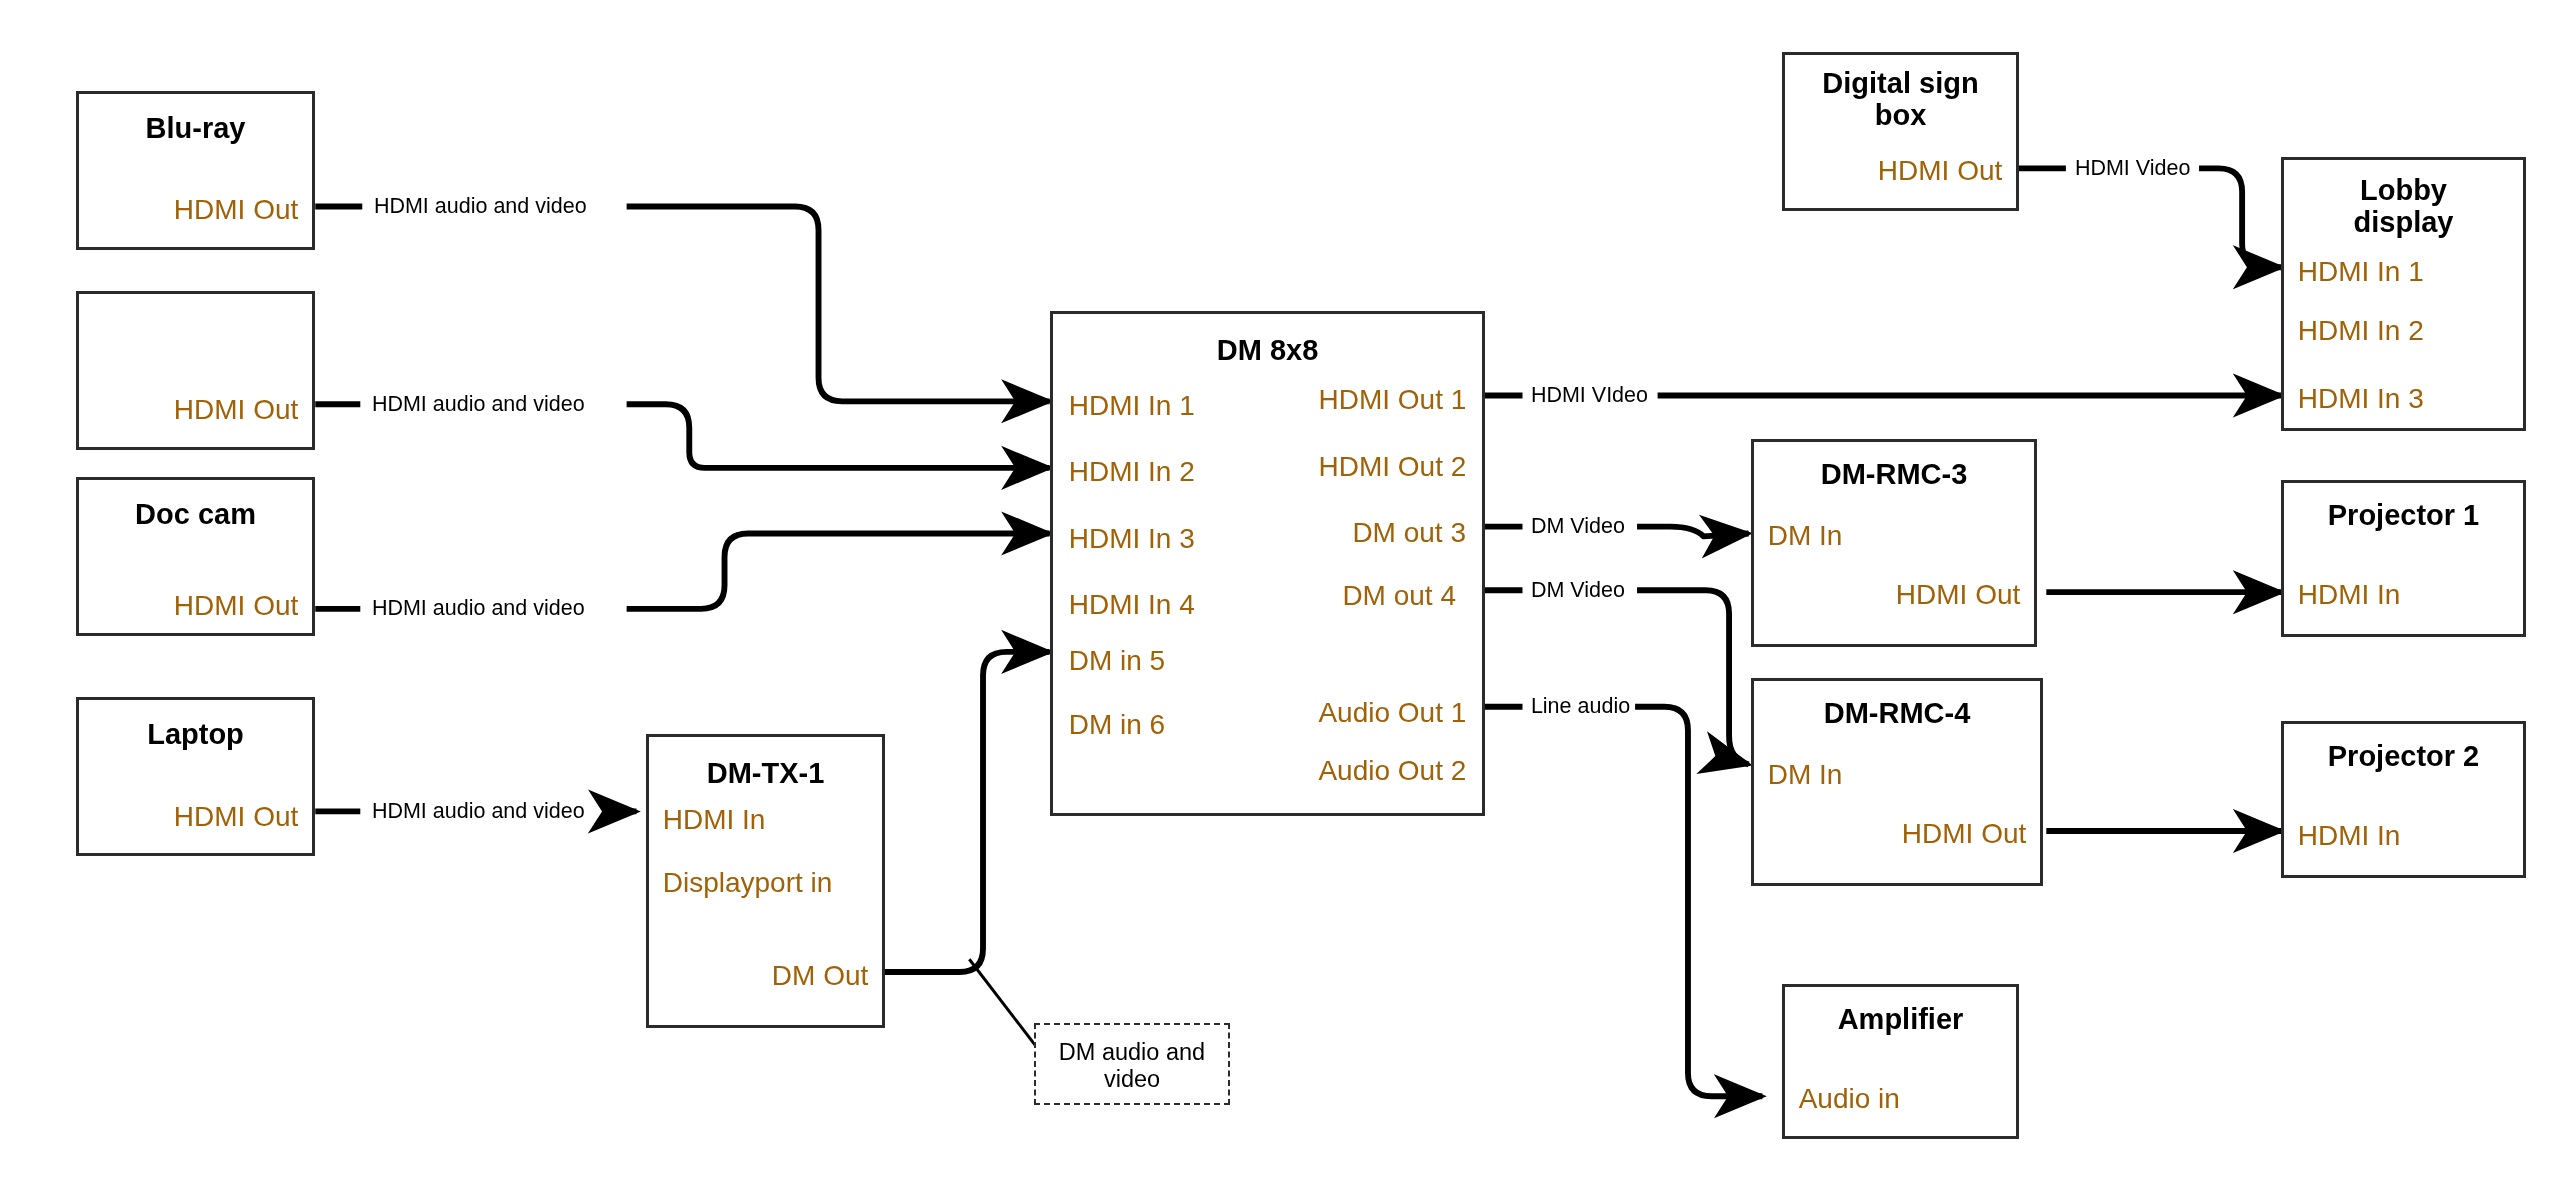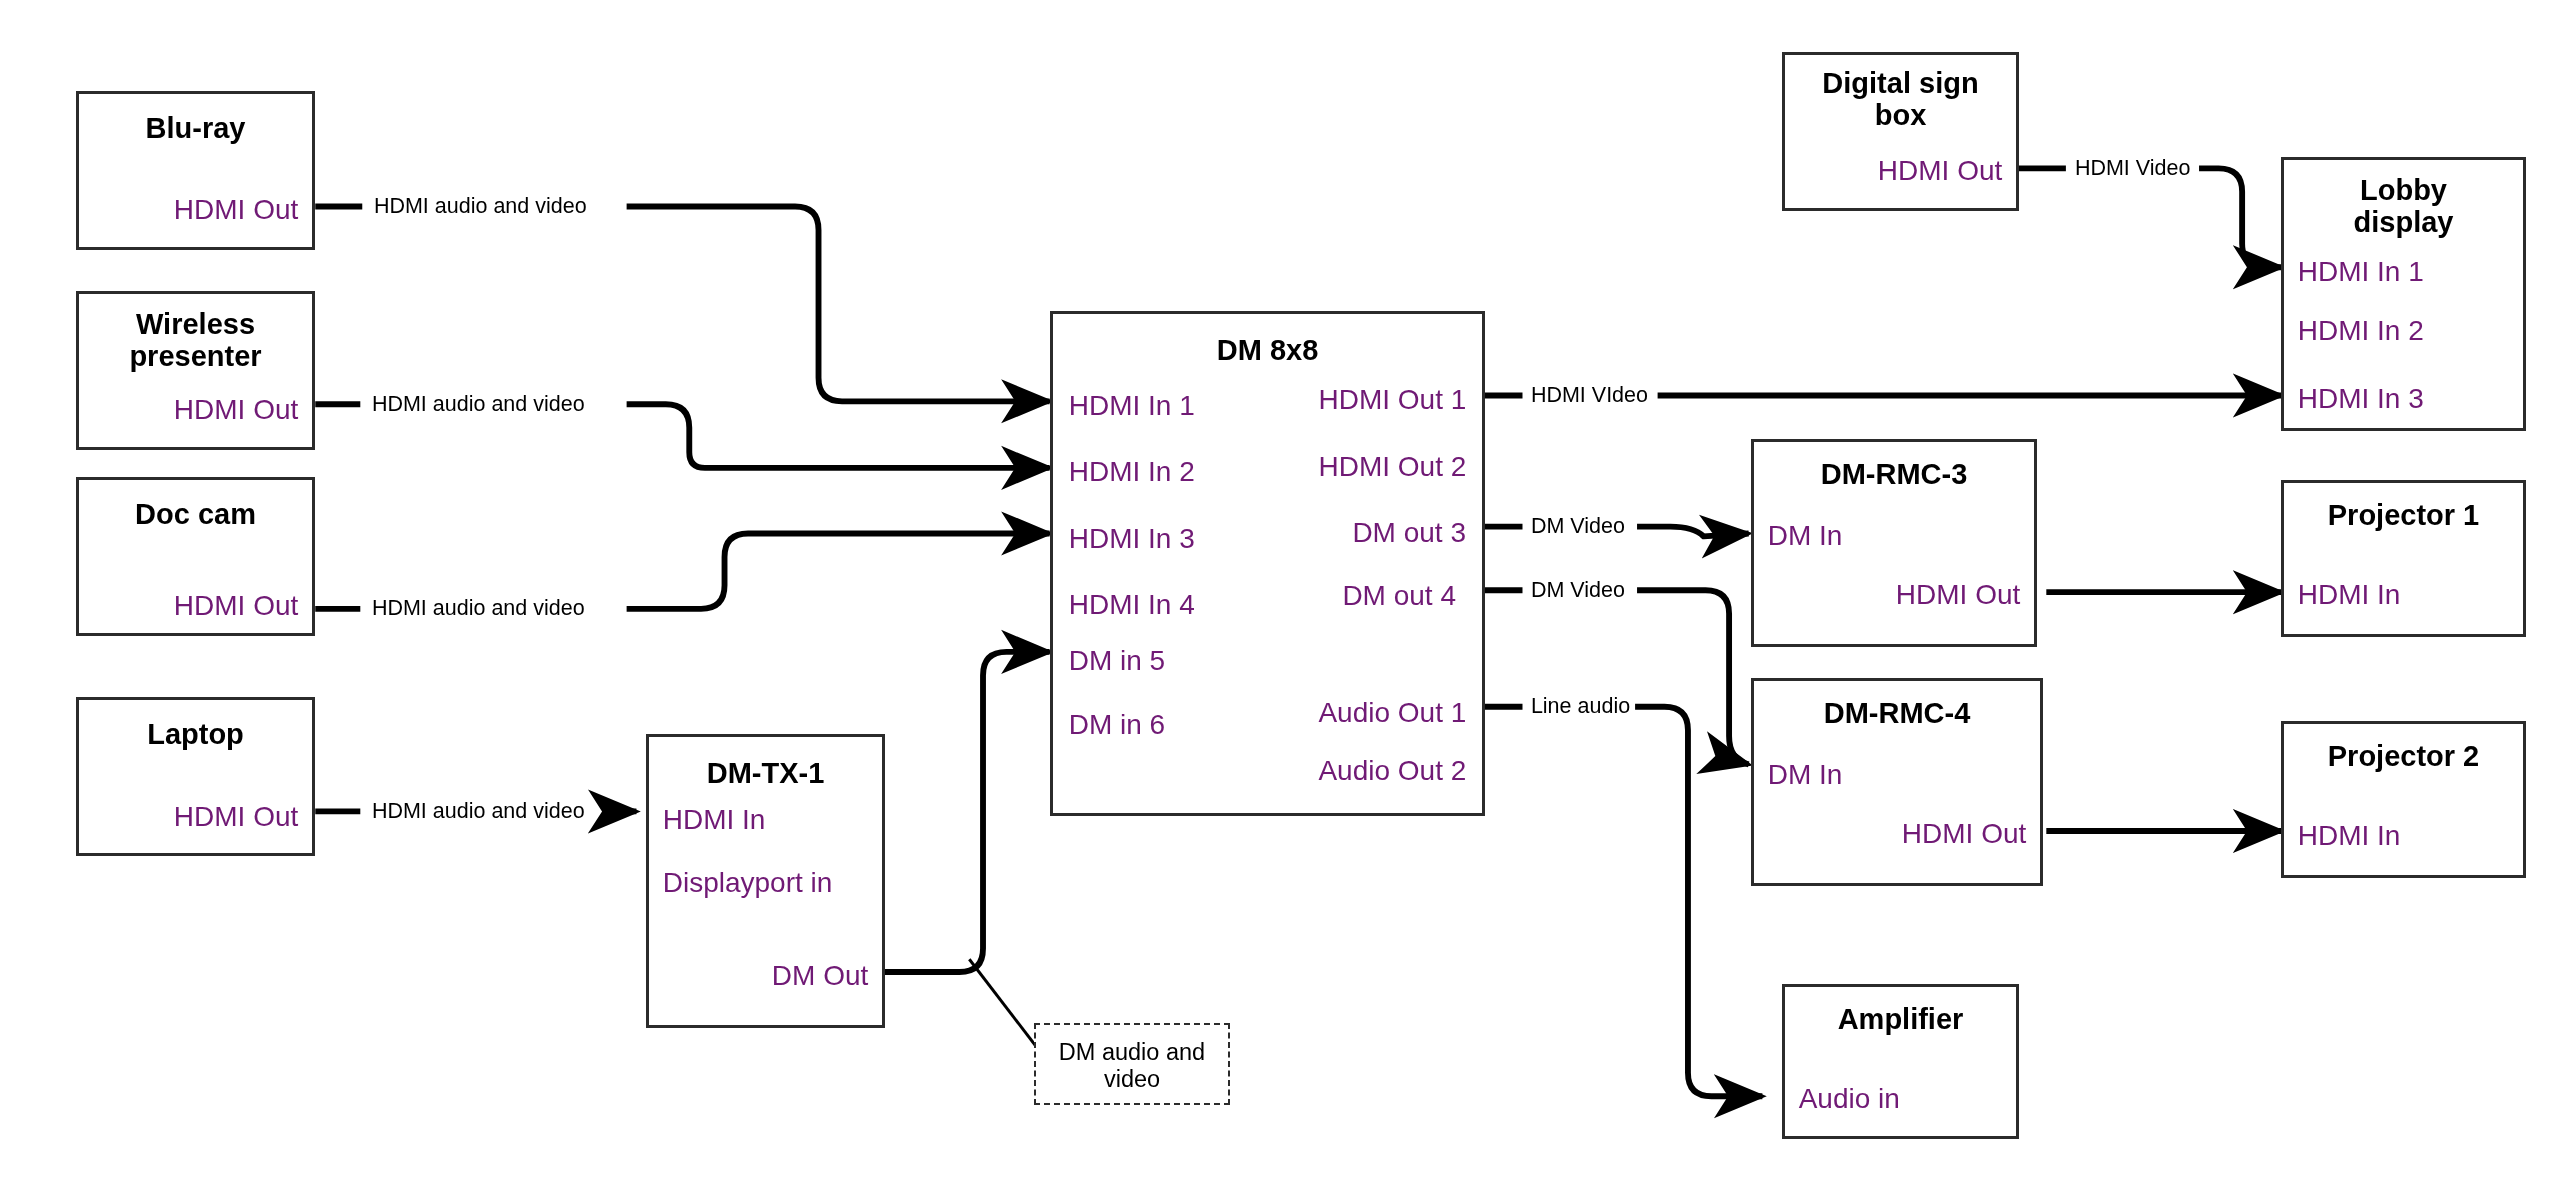--- a/index.html
+++ b/index.html
@@ -4,21 +4,21 @@
 <style>
   html,body{margin:0;padding:0;background:#ffffff;}
   body{width:2576px;height:1201px;overflow:hidden;
        font-family:"Liberation Sans","DejaVu Sans",sans-serif;}
   #diagram{position:relative;width:2576px;height:1201px;background:#ffffff;}
   svg.layer{position:absolute;left:0;top:0;width:2576px;height:1201px;}
   .box{position:absolute;box-sizing:border-box;border:3.9px solid #2b2b2b;background:#ffffff;}
   .box.dashed{border:2px dashed #2b2b2b;}
   .ttl{position:absolute;left:0;right:0;text-align:center;font-weight:bold;
        color:#000;line-height:1.12;font-size:29px;}
-  .port{position:absolute;color:#701a75;font-size:28px;white-space:nowrap;line-height:1;}
+  .port{position:absolute;color:#a16207;font-size:28px;white-space:nowrap;line-height:1;}
   .port.l{text-align:left;}
   .port.r{text-align:right;}
   .edge-label{position:absolute;color:#000;font-size:21.5px;white-space:nowrap;
               background:#ffffff;line-height:1;padding:0 3.9px;}
   .callout-text{position:absolute;left:0;right:0;text-align:center;color:#000;
                 font-size:23.5px;line-height:1.18;}
 </style>
 </head>
 <body>
 
@@ -59,21 +59,20 @@
 
     <path d="M990,980 L1062,1074" fill="none" stroke="#000" stroke-width="3"></path>
   </svg>
 
   <div class="box" style="left:76px;top:91px;width:239px;height:159px;">
     <div class="ttl" style="top:17.6px;">Blu-ray</div>
     <div class="port r" style="right:13.7px;top:102px;">HDMI Out</div>
   </div>
 
   <div class="box" style="left:76px;top:291px;width:239px;height:159px;">
-    <div class="ttl" style="top:13.7px;padding:0 19.6px;">Wireless presenter</div>
     <div class="port r" style="right:13.7px;top:102px;">HDMI Out</div>
   </div>
 
   <div class="box" style="left:76px;top:477px;width:239px;height:159px;">
     <div class="ttl" style="top:17.6px;">Doc cam</div>
     <div class="port r" style="right:13.7px;top:112px;">HDMI Out</div>
   </div>
 
   <div class="box" style="left:76px;top:697px;width:239px;height:159px;">
     <div class="ttl" style="top:17.6px;">Laptop</div>

